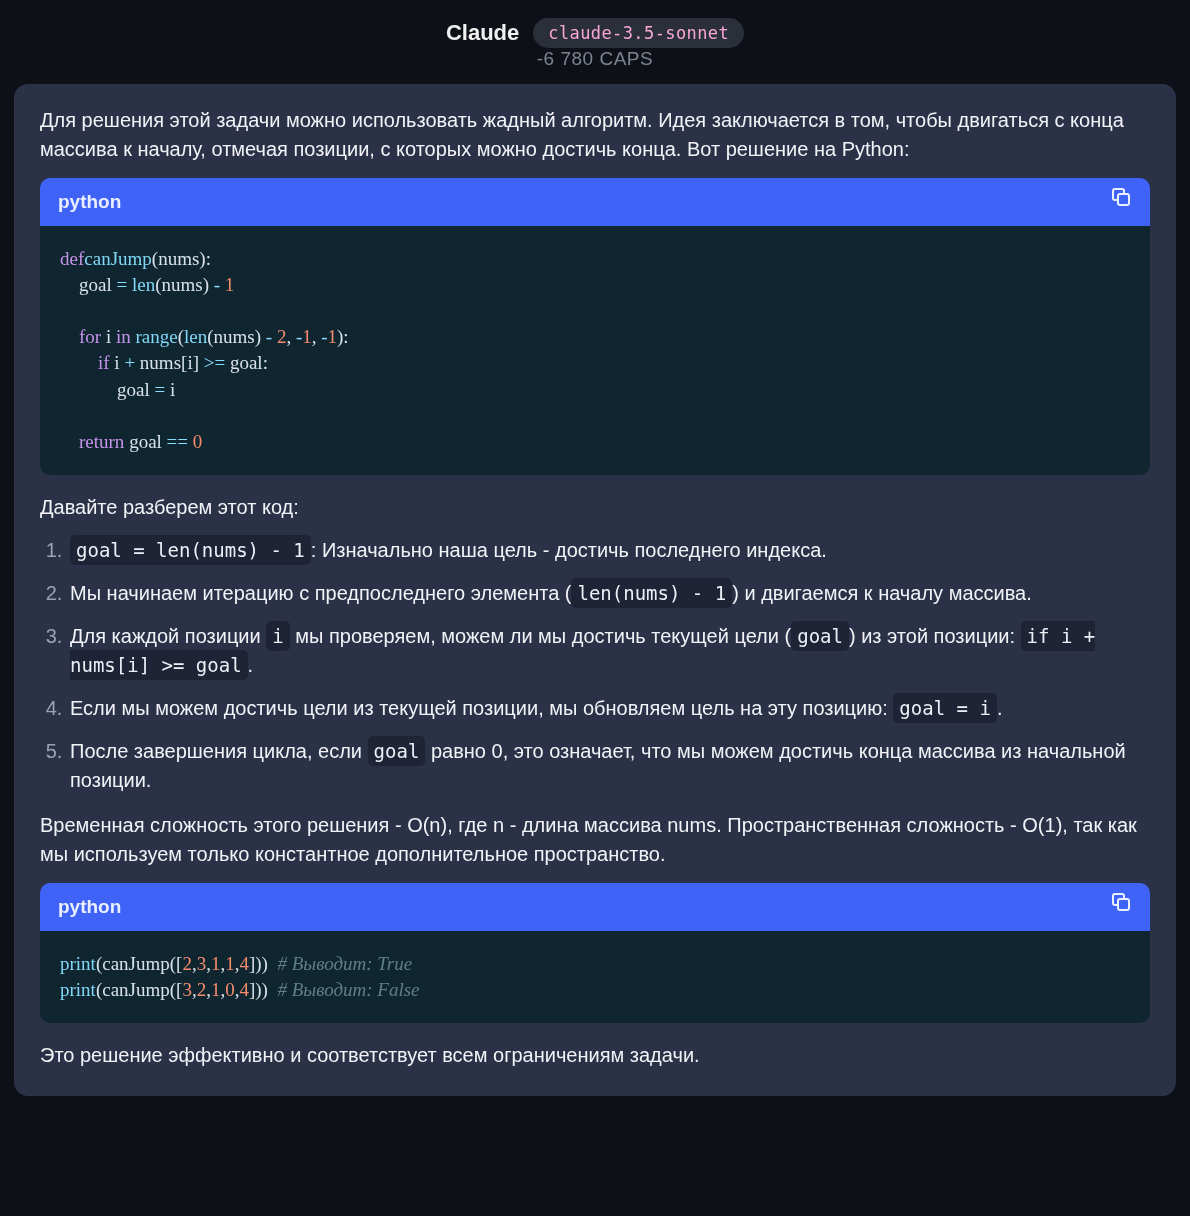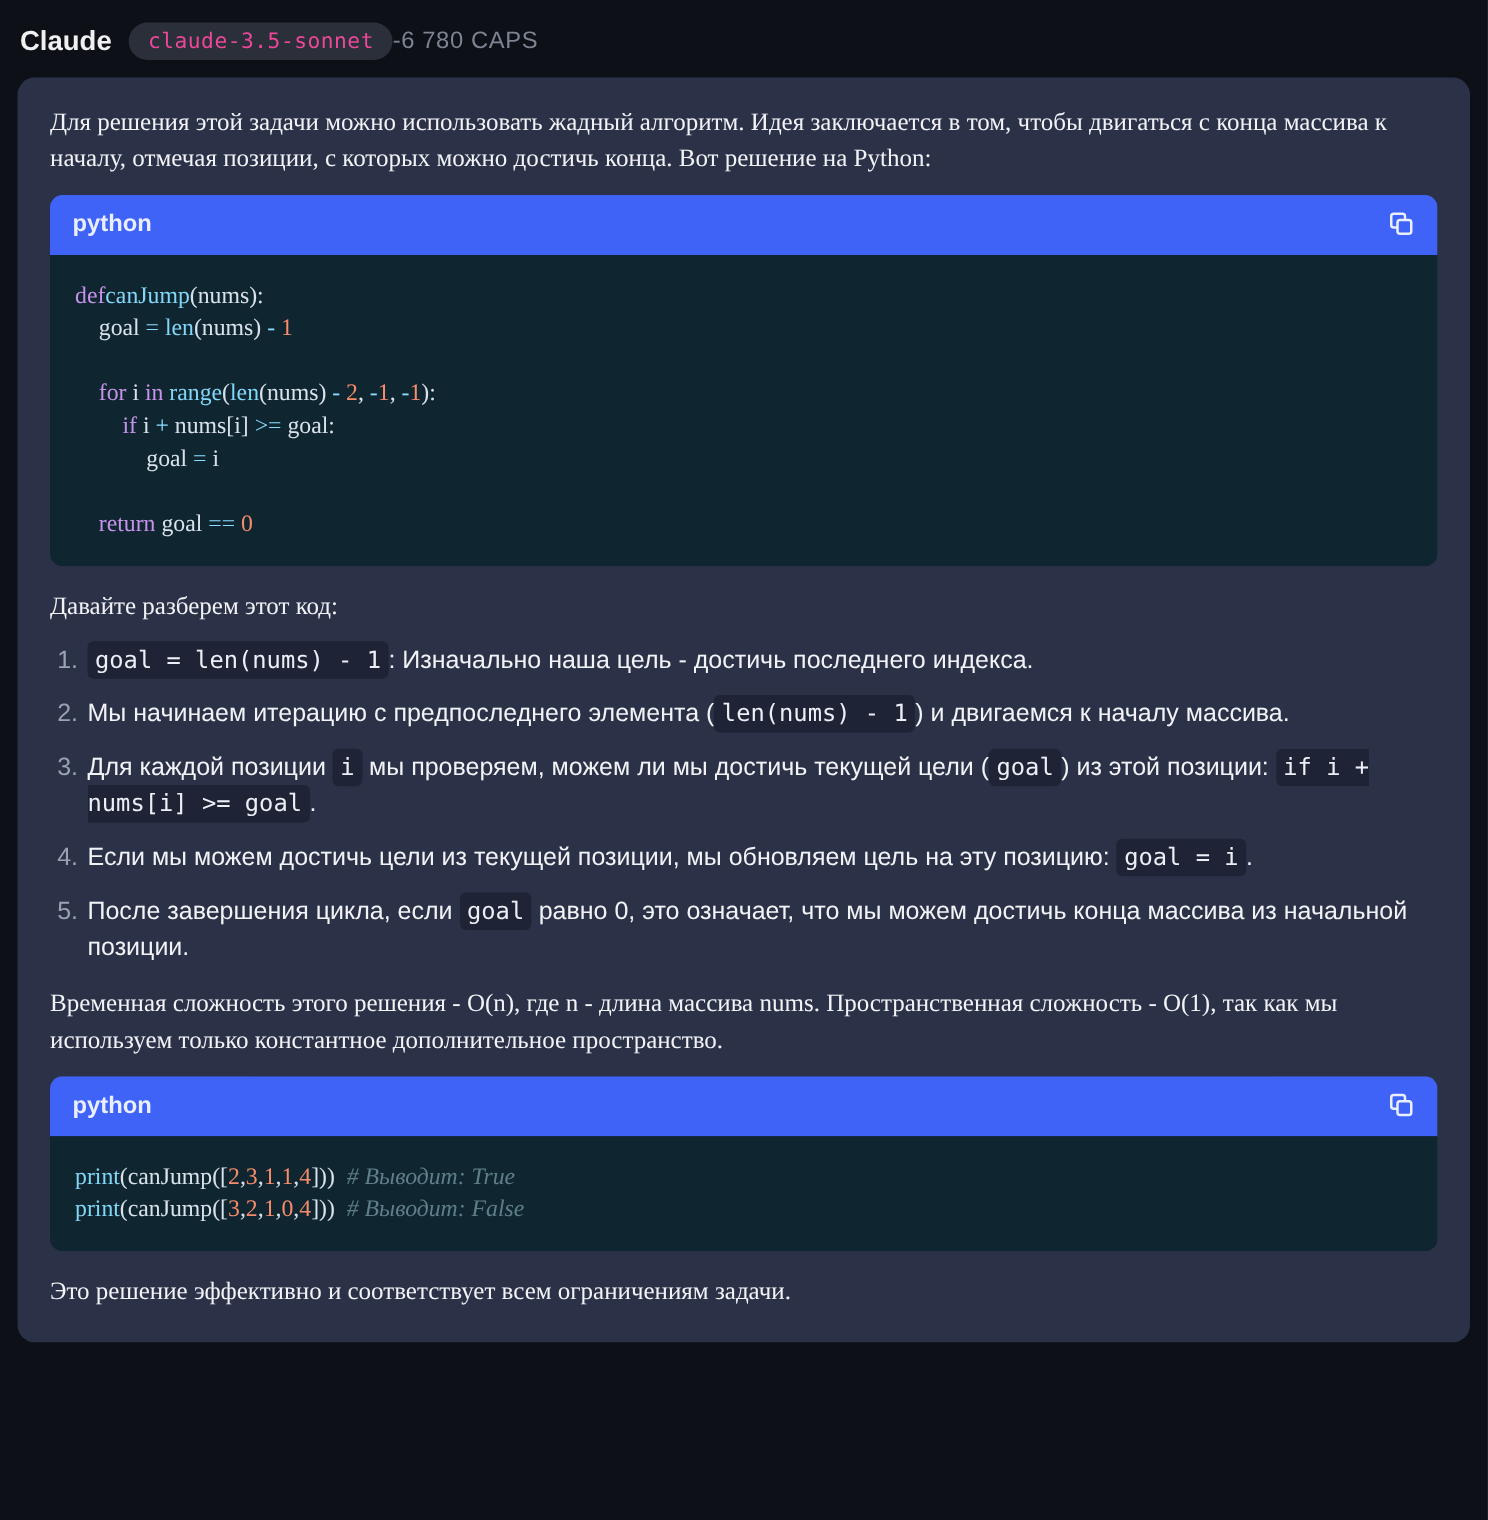--- a/index.html
+++ b/index.html
@@ -6,62 +6,63 @@
   body {
     background: #0d1117;
     color: #e6e6e6;
     font-family: -apple-system, BlinkMacSystemFont, "Segoe UI", Helvetica, Arial, sans-serif;
     width: 1190px;
     padding: 12px 14px 0 14px;
   }
   .header {
     display: flex;
     align-items: center;
-    justify-content: flex-start;
+    justify-content: flex-end;
     padding: 6px 2px 14px 2px;
+    flex-direction: column;
   }
   .header-left { display: flex; align-items: center; gap: 14px; }
   .title {
     font-size: 22px;
     font-weight: 600;
     color: #f0f0f0;
   }
   .model-badge {
     background: #2a2f3a;
-    color: #ec4899;
+    color: #f9a8d4;
     padding: 5px 15px;
     border-radius: 16px;
     font-family: ui-monospace, SFMono-Regular, Menlo, Consolas, monospace;
     font-size: 17px;
     letter-spacing: 0.4px;
   }
   .caps {
     color: #7d8491;
     font-size: 19px;
     letter-spacing: 0.5px;
   }
   .message {
     background: #2b3248;
     border-radius: 14px;
     padding: 22px 26px 26px 26px;
     color: #f2f3f7;
     font-size: 20px;
     line-height: 1.45;
   }
-  .message p { margin-bottom: 14px; font-family: Liberation Serif, serif; }
+  .message p { margin-bottom: 14px; }
   .codeblock {
     border-radius: 10px;
     overflow: hidden;
     margin: 10px 0 18px 0;
   }
   .codeblock-header {
     background: #3f63f6;
     color: #e9efff;
     display: flex;
-    align-items: center;
+    align-items: flex-start;
     justify-content: space-between;
     padding: 10px 18px;
     font-weight: 600;
     font-size: 19px;
   }
   .copy-icon {
     width: 20px; height: 20px;
     position: relative;
     cursor: pointer;
   }

